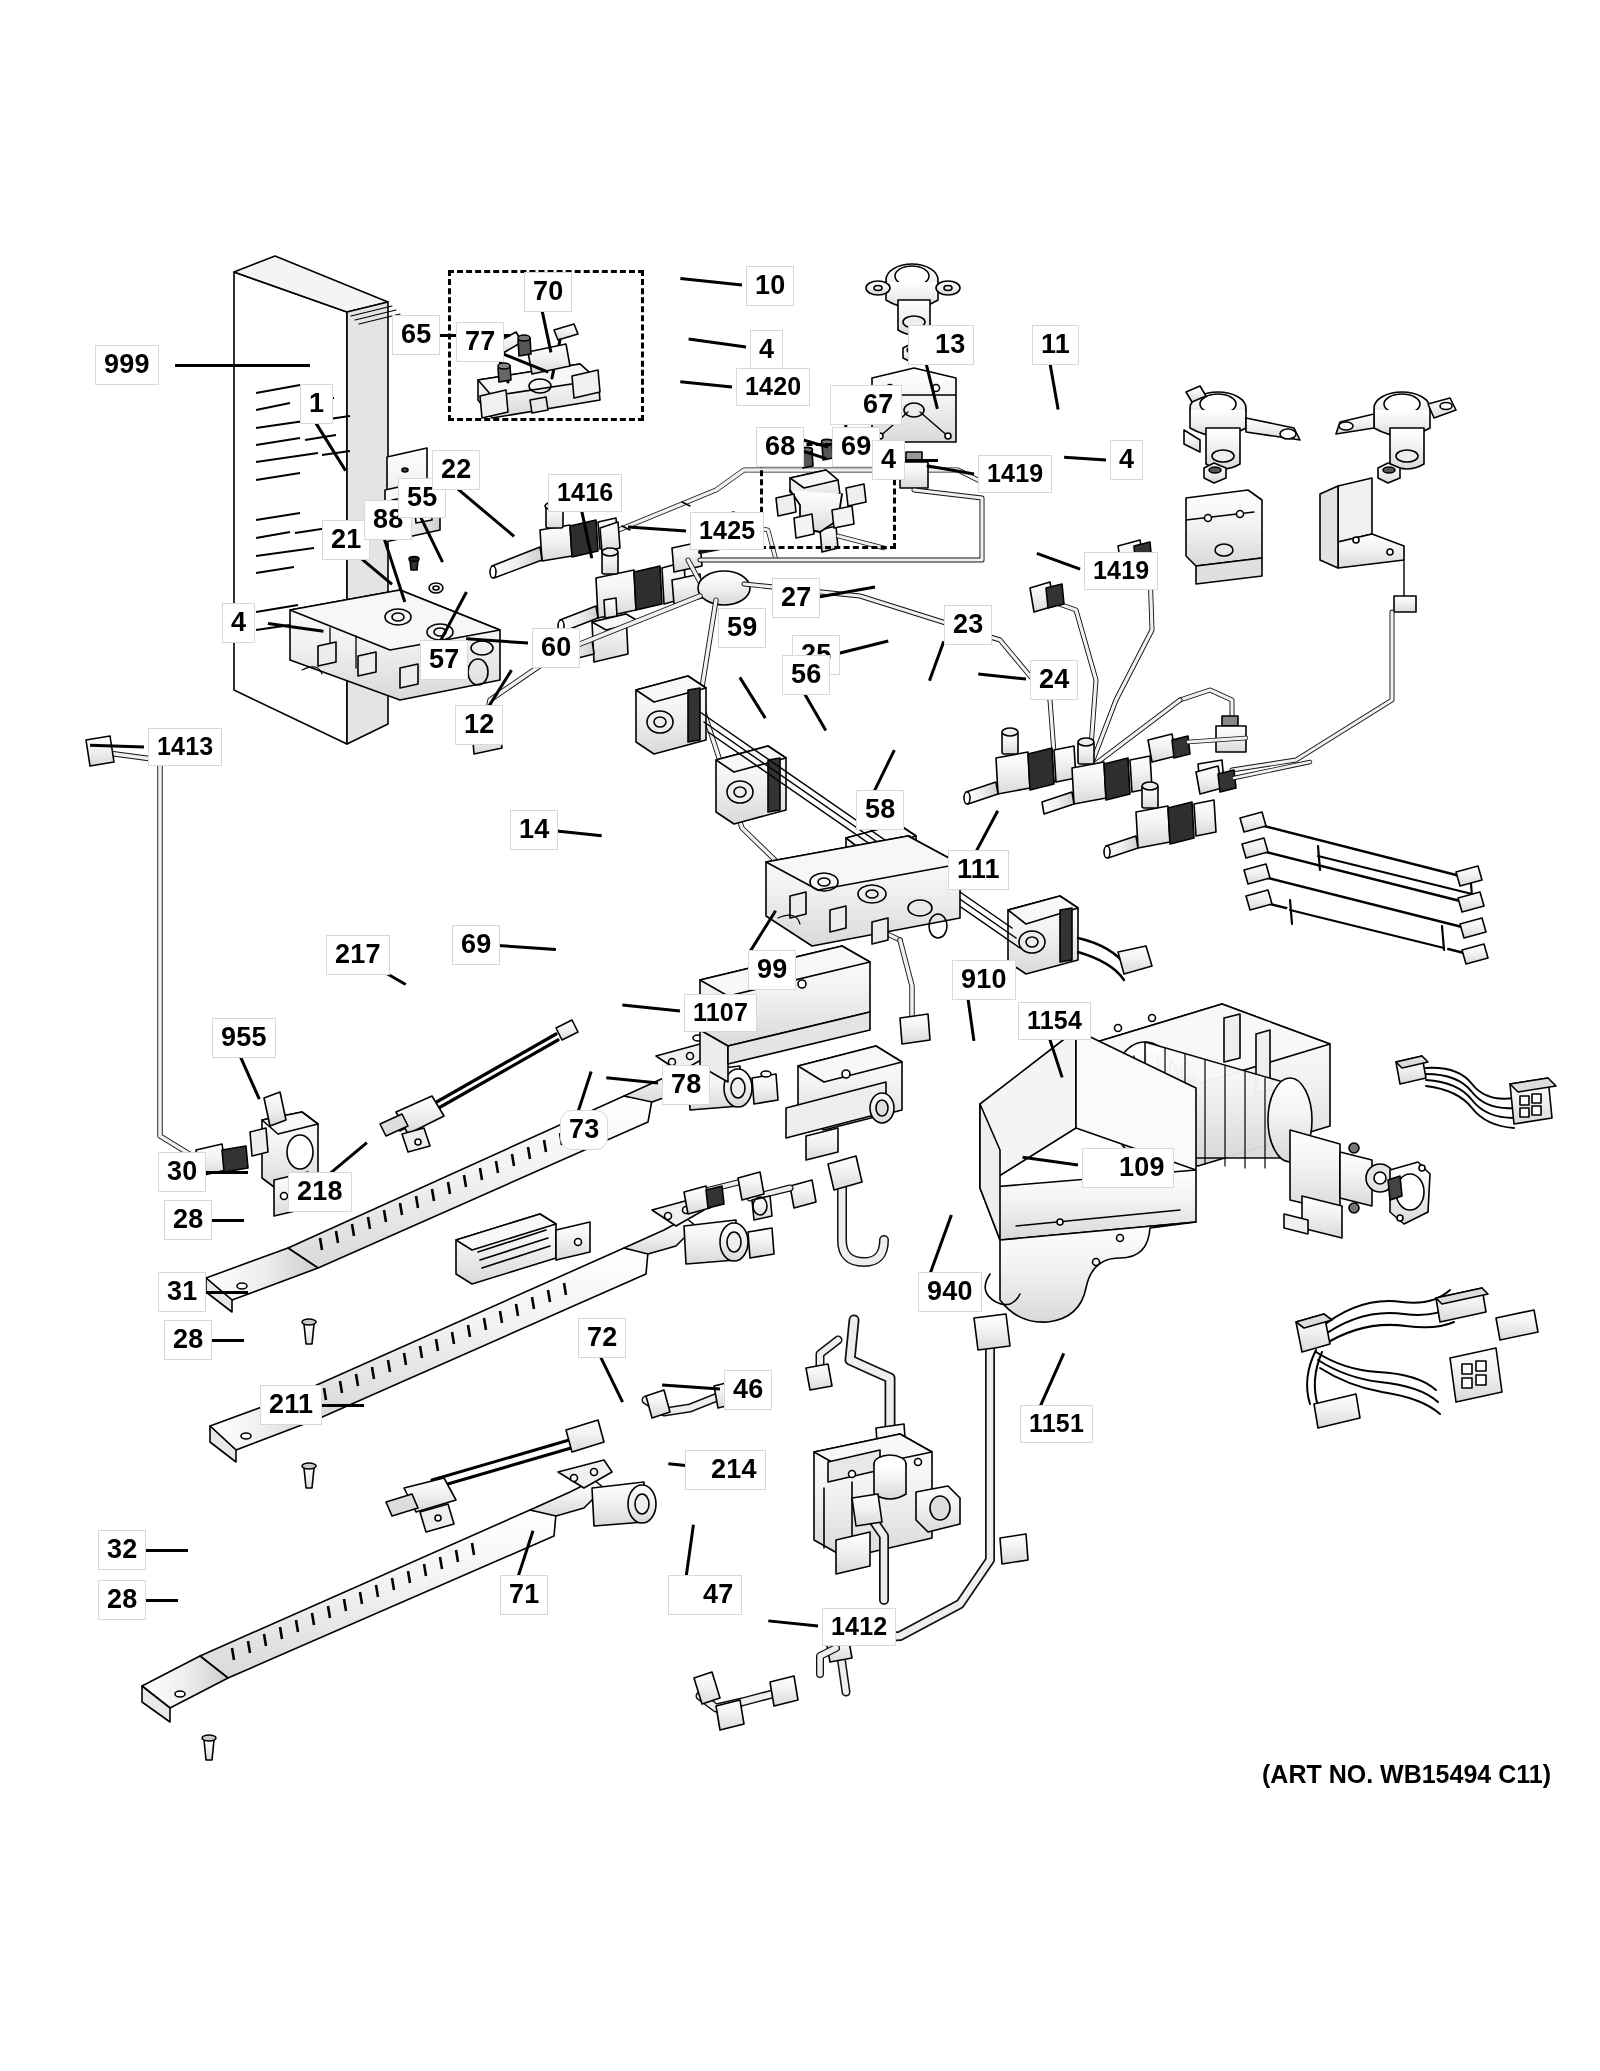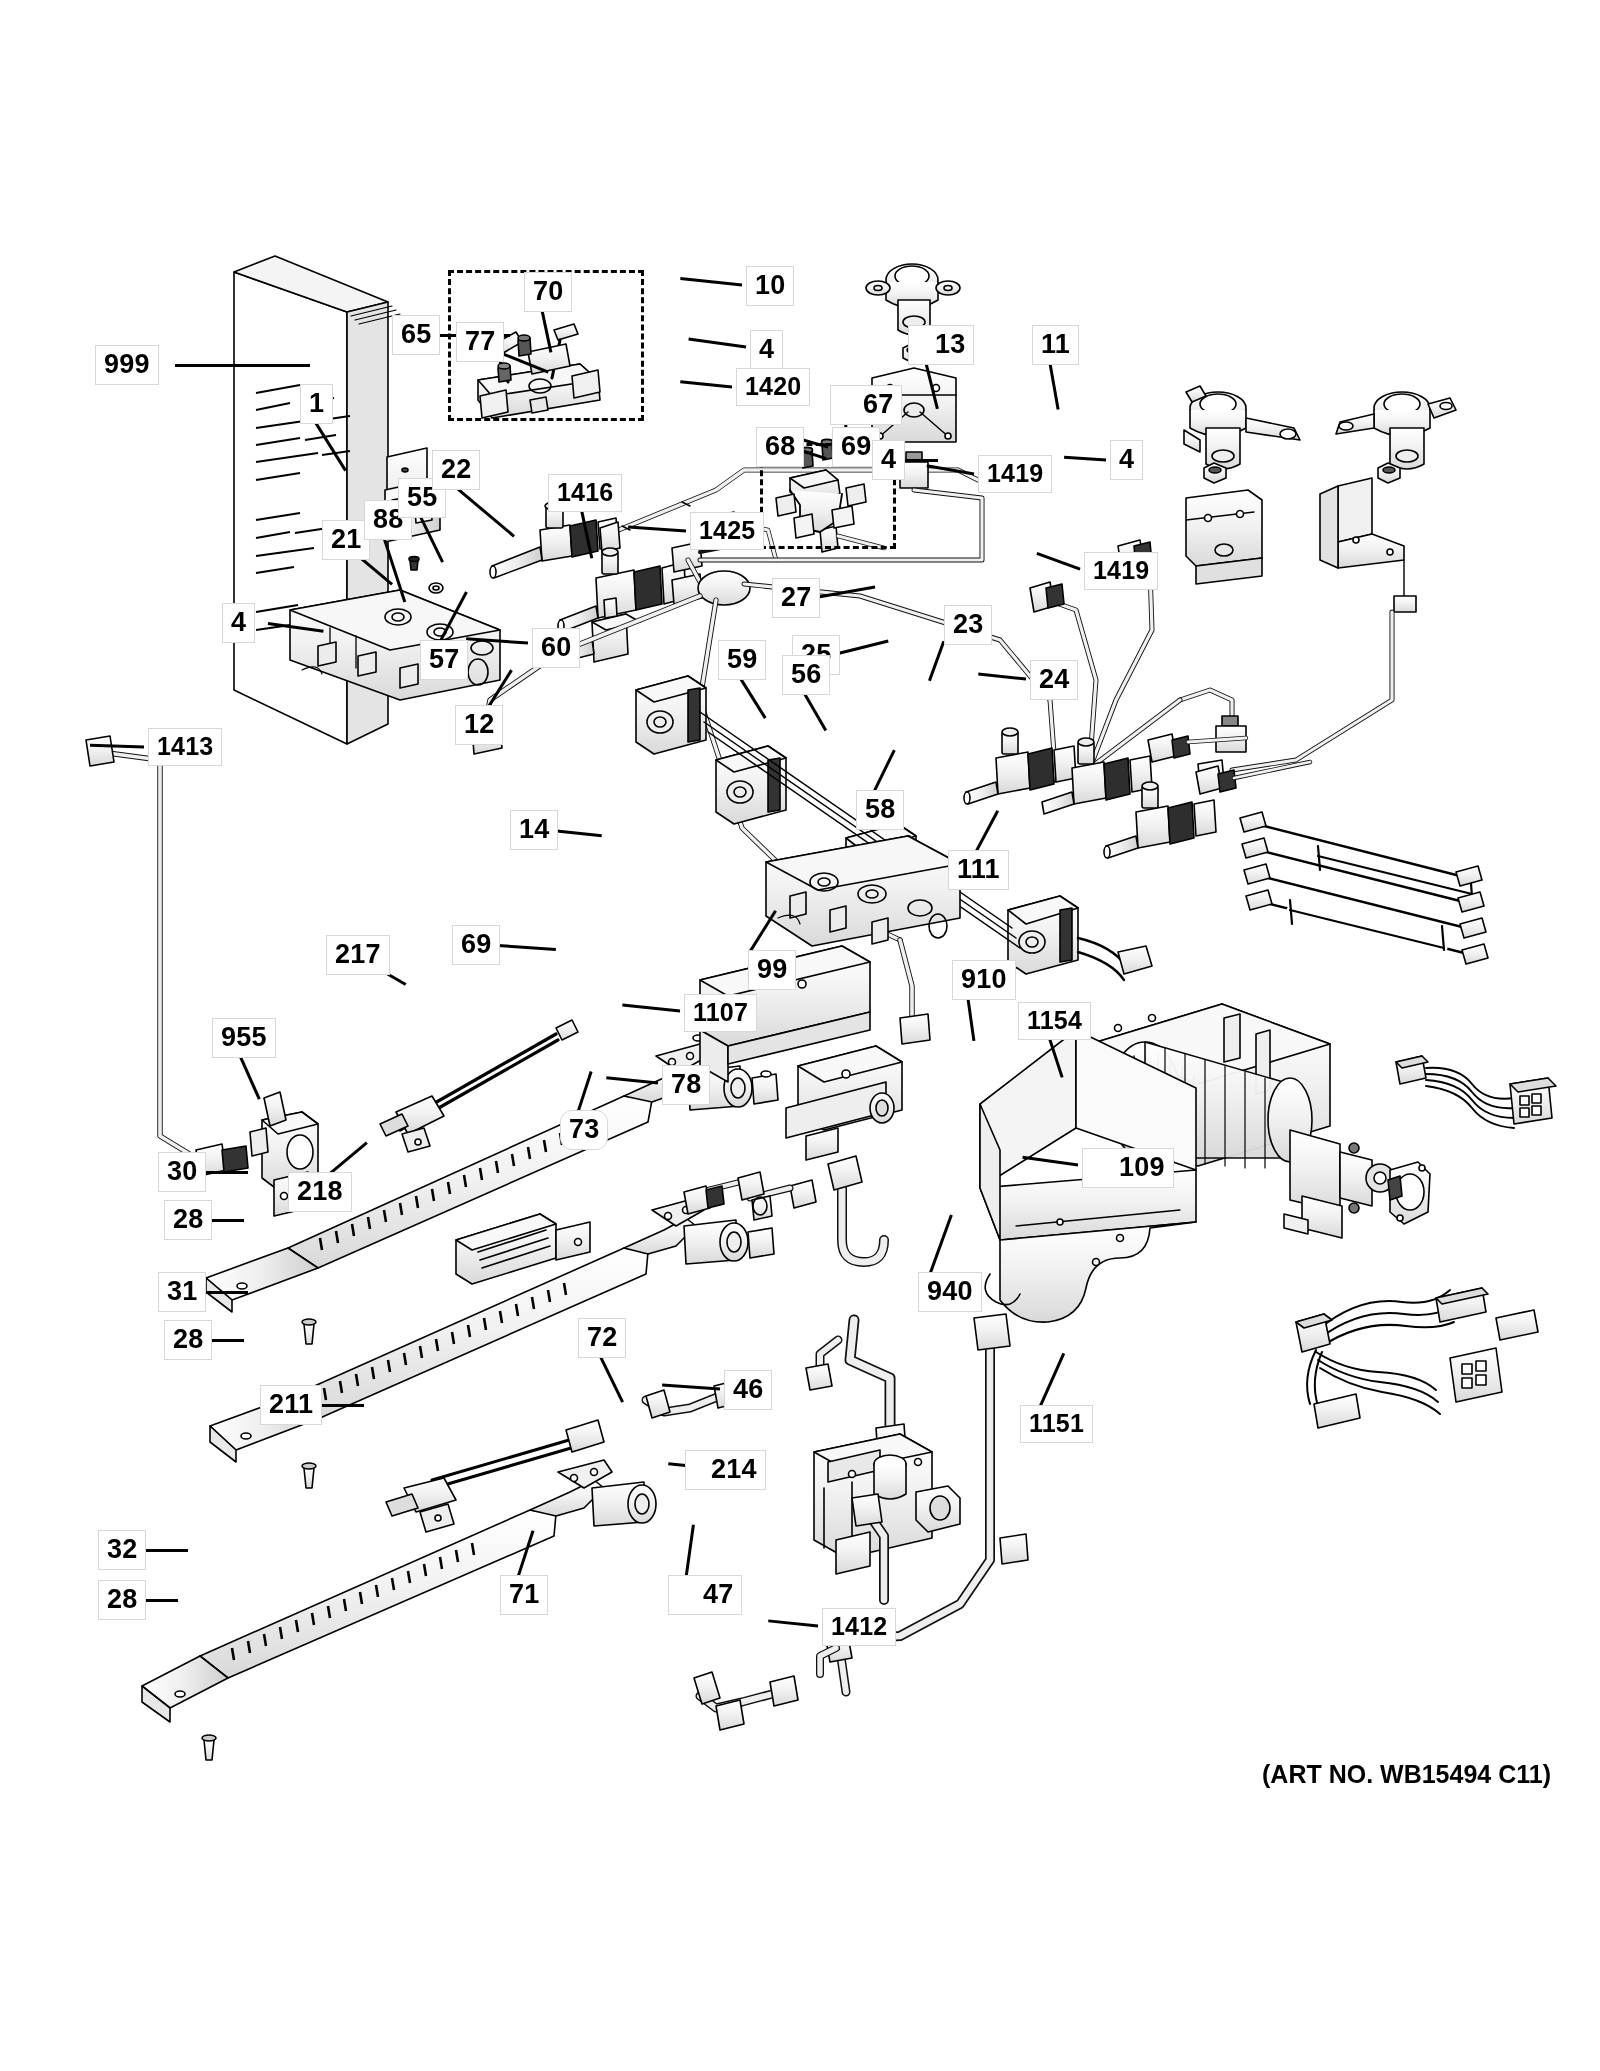--- a/index.html
+++ b/index.html
@@ -875,21 +875,21 @@
       <div class="callout" style="left: 1110px; top: 440px;">4</div>
       <div class="leader" style="left: 974px; top: 473px; width: 48px; transform: rotate(190deg);"></div>
       <div class="callout sm" style="left: 978px; top: 455px;">1419</div>
       <div class="leader" style="left: 1080px; top: 568px; width: 46px; transform: rotate(200deg);"></div>
       <div class="callout sm" style="left: 1084px; top: 552px;">1419</div>
       <div class="leader" style="left: 144px; top: 746px; width: 54px; transform: rotate(182deg);"></div>
       <div class="callout sm" style="left: 148px; top: 728px;">1413</div>
       <div class="leader" style="left: 488px; top: 706px; width: 44px; transform: rotate(-58deg);"></div>
       <div class="callout" style="left: 455px; top: 705px;">12</div>
       <div class="leader" style="left: 740px; top: 676px; width: 48px; transform: rotate(58deg);"></div>
-      <div class="callout" style="left: 718px; top: 640px;">59</div>
+      <div class="callout" style="left: 718px; top: 608px;">59</div>
       <div class="leader" style="left: 804px; top: 691px; width: 44px; transform: rotate(60deg);"></div>
       <div class="callout" style="left: 782px; top: 655px;">56</div>
       <div class="leader" style="left: 874px; top: 790px; width: 46px; transform: rotate(-64deg);"></div>
       <div class="callout" style="left: 856px; top: 790px;">58</div>
       <div class="leader" style="left: 552px; top: 829px; width: 50px; transform: rotate(6deg);"></div>
       <div class="callout" style="left: 510px; top: 810px;">14</div>
       <div class="leader" style="left: 750px; top: 950px; width: 48px; transform: rotate(-58deg);"></div>
       <div class="callout" style="left: 748px; top: 950px;">99</div>
       <div class="leader" style="left: 976px; top: 850px; width: 46px; transform: rotate(-62deg);"></div>
       <div class="callout" style="left: 948px; top: 850px;">111</div>

